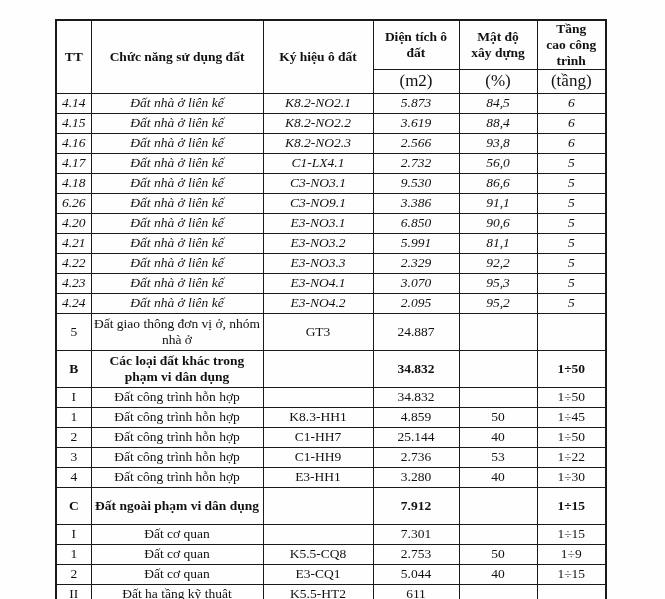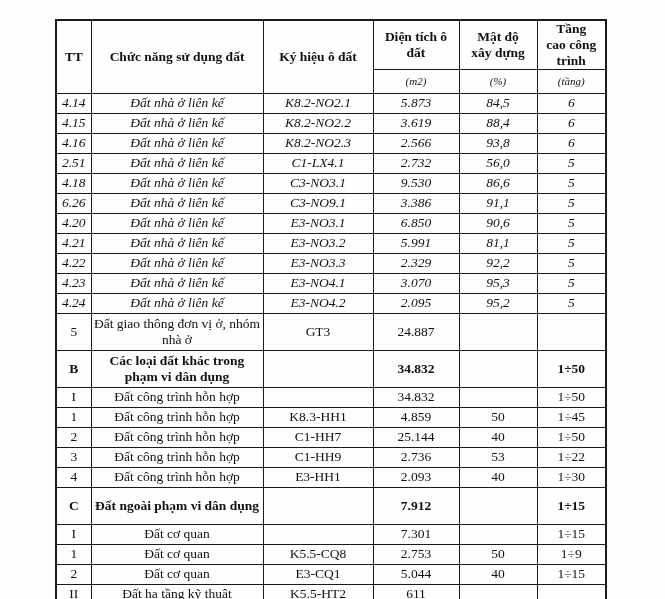--- a/index.html
+++ b/index.html
@@ -34,22 +34,21 @@
   thead th {
     font-weight: bold;
     font-size: 13px;
     white-space: pre-line;
     line-height: 1.25;
   }
   tr.hdr-main { height: 48px; }
   tr.hdr-units { height: 24px; }
   tr.hdr-units th {
     font-weight: normal;
-    font-style: italic;
-    font-size: 11px;
+    font-size: 17px;
   }
   tbody tr { height: 20px; }
   tbody tr.tall { height: 37px; }
   tbody tr.total { height: 36px; margin-top: 8px; }
   td.func {
     text-align: left;
     padding-left: 6px;
     padding-right: 4px;
     font-family: Liberation Serif, serif;
   }
@@ -107,21 +106,21 @@
         </tr>
         <tr class="italic">
           <td>4.16</td>
           <td class="func">Đất nhà ở liên kế</td>
           <td>K8.2-NO2.3</td>
           <td>2.566</td>
           <td>93,8</td>
           <td>6</td>
         </tr>
         <tr class="italic">
-          <td>2.51</td>
+          <td>4.17</td>
           <td class="func">Đất nhà ở liên kế</td>
           <td>C1-LX4.1</td>
           <td>2.732</td>
           <td>56,0</td>
           <td>5</td>
         </tr>
         <tr class="italic">
           <td>4.18</td>
           <td class="func">Đất nhà ở liên kế</td>
           <td>C3-NO3.1</td>
@@ -222,21 +221,21 @@
           <td class="func">Đất công trình hỗn hợp</td>
           <td>C1-HH9</td>
           <td>2.736</td>
           <td>53</td>
           <td>1÷22</td>
         </tr>
         <tr>
           <td>4</td>
           <td class="func">Đất công trình hỗn hợp</td>
           <td>E3-HH1</td>
-          <td>2.093</td>
+          <td>3.280</td>
           <td>40</td>
           <td>1÷30</td>
         </tr>
         <tr class="bold tall">
           <td>C</td>
           <td class="func">Đất ngoài phạm vi dân dụng</td>
           <td></td>
           <td>7.912</td>
           <td></td>
           <td>1÷15</td>

